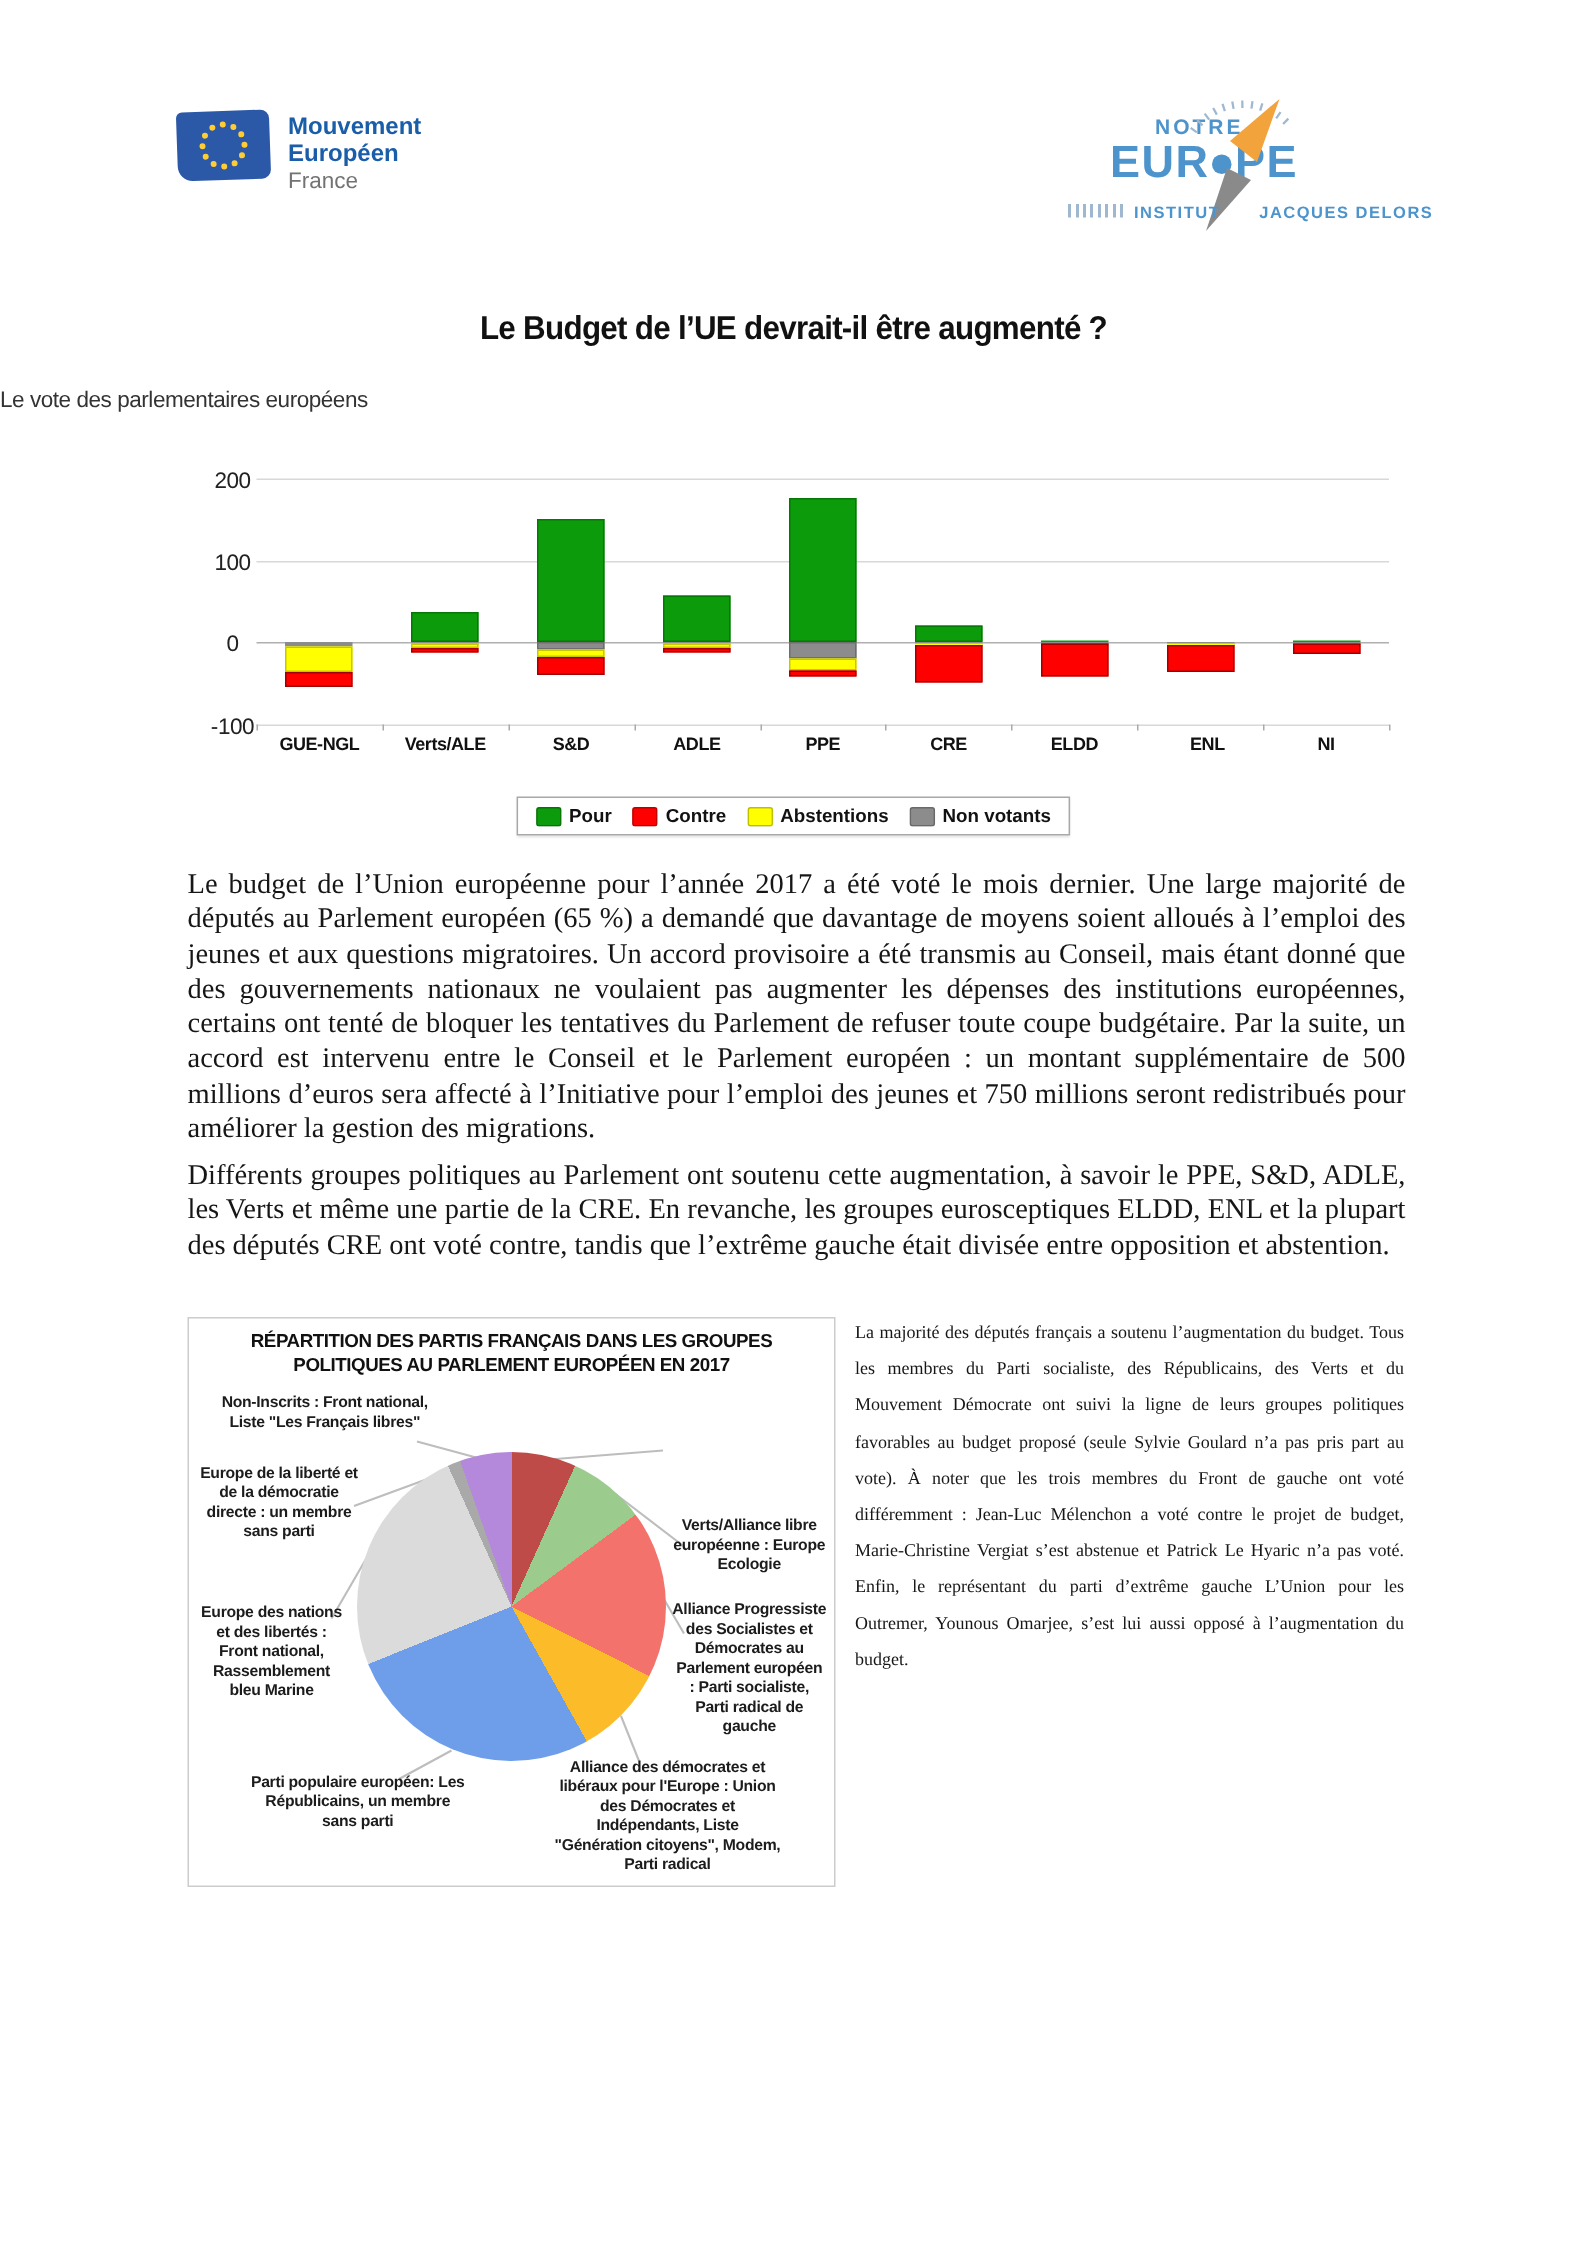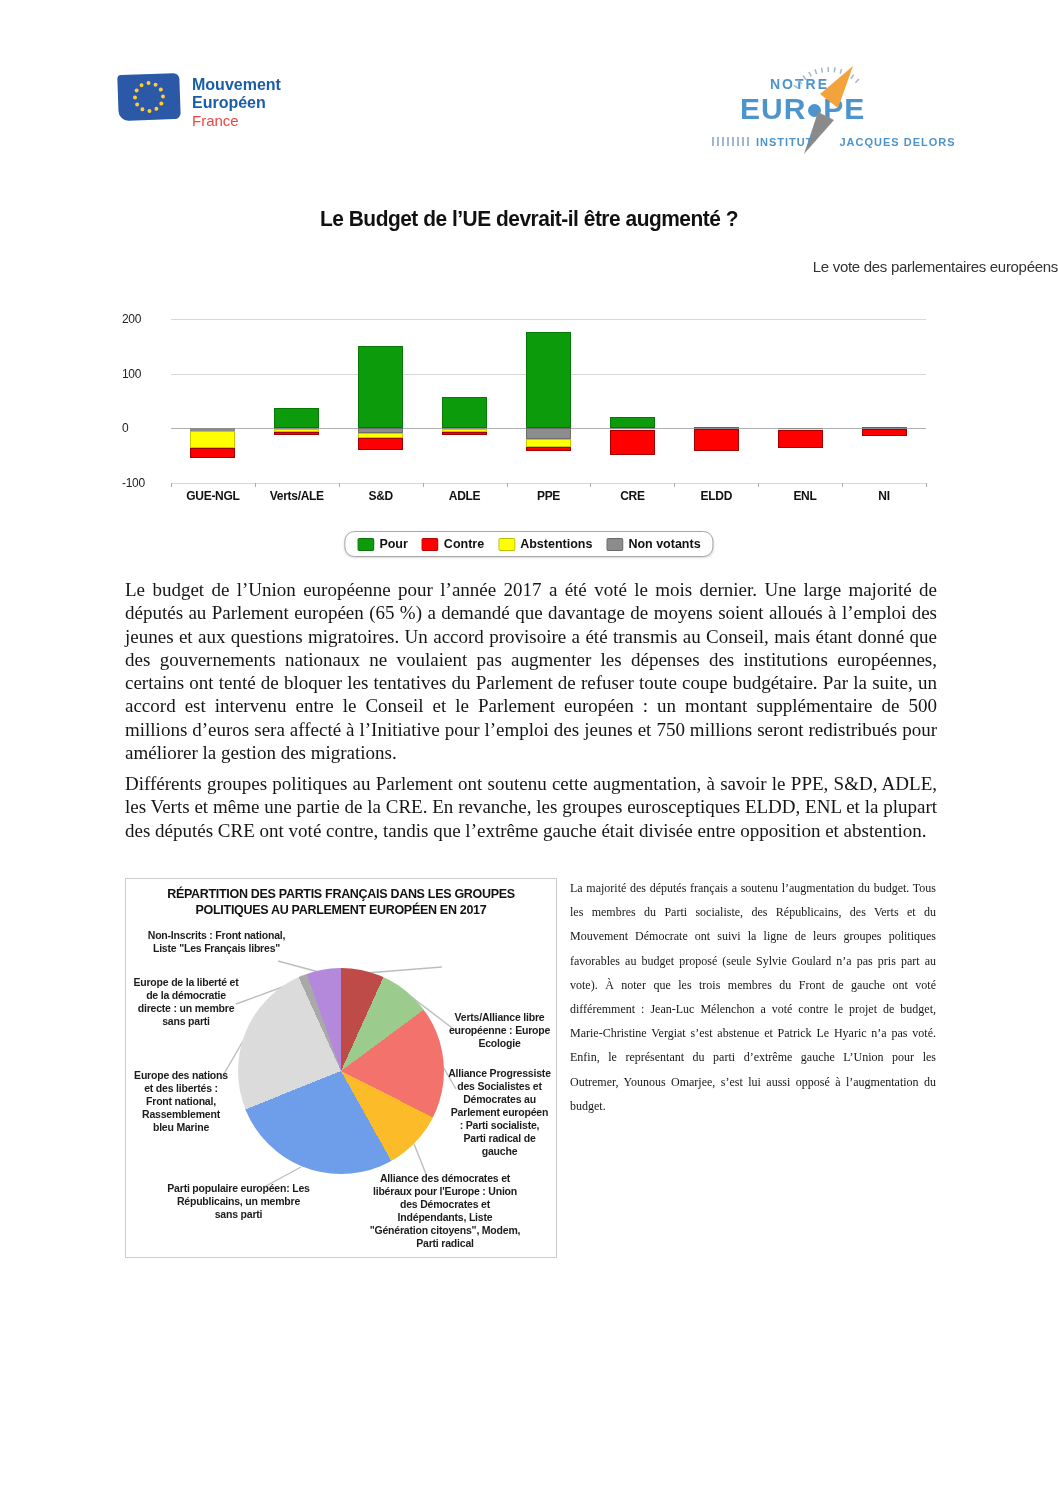--- a/index.html
+++ b/index.html
@@ -5,58 +5,58 @@
   html,body{margin:0;padding:0;background:#e8e8e8;}
   .page{position:relative;width:1058px;height:1497px;background:#ffffff;margin:0 auto;
         font-family:"Liberation Serif", serif;color:#1a1a1a;overflow:hidden;}
 
   
   .logo-left{position:absolute;left:118px;top:72px;width:230px;height:75px;}
   .eu-flag{position:absolute;left:0;top:2px;width:62px;height:46px;background:#2b58a7;
            border-radius:4px 6px 6px 10px;transform:rotate(-2deg);}
   .logo-left-text{position:absolute;left:74px;top:4px;font-family:"Liberation Sans",sans-serif;line-height:18px;}
   .mve-bold{font-weight:bold;font-size:16px;color:#1a5da8;}
-  .mve-light{font-size:15px;color:#ef4444;}
+  .mve-light{font-size:15px;color:#737373;}
 
   .logo-right{position:absolute;left:712px;top:62px;width:245px;height:98px;
               font-family:"Liberation Sans",sans-serif;}
   .ne-notre{position:absolute;left:58px;top:14px;font-size:14px;font-weight:bold;color:#4d94cc;letter-spacing:2px;}
   .ne-big{position:absolute;left:28px;top:30px;font-size:30px;font-weight:bold;color:#4d94cc;letter-spacing:1px;}
   .ne-dot{display:inline-block;width:13px;height:13px;border-radius:50%;background:#4d94cc;margin:0 2px 2px 2px;}
   .ne-bottom{position:absolute;left:0px;top:74px;font-size:11px;font-weight:bold;color:#4d94cc;
              letter-spacing:1px;white-space:nowrap;}
   .ne-ticks{display:inline-block;width:38px;height:9px;margin-right:6px;
             background:repeating-linear-gradient(90deg,#9fb8cf 0 2px,transparent 2px 5px);}
   .ne-gap{display:inline-block;width:26px;}
   .ne-svg{position:absolute;left:0;top:0;width:245px;height:98px;pointer-events:none;}
 
   
   .doc-title{position:absolute;left:0;top:206px;width:100%;text-align:center;
              font-family:"Liberation Sans",sans-serif;font-weight:bold;font-size:22px;color:#111;
              letter-spacing:-0.5px;transform:scaleX(0.95);}
-  .doc-subtitle{position:absolute;left:0;top:258px;width:100%;text-align:right;
+  .doc-subtitle{position:absolute;left:0;top:258px;width:100%;text-align:left;
              font-family:"Liberation Sans",sans-serif;font-size:15px;color:#333;letter-spacing:-0.3px;}
 
   
   .bar-chart{position:absolute;left:133px;top:310px;width:800px;height:200px;
              font-family:"Liberation Sans",sans-serif;}
   .bar-plot{position:absolute;left:38px;top:9px;width:755px;height:164px;}
   .gridline{position:absolute;left:0;width:100%;height:1px;background:#d8d8d8;}
   .gridline.zero{background:#b0b0b0;}
-  .ytick{position:absolute;right:770px;width:34px;text-align:left;font-size:12px;color:#222;
+  .ytick{position:absolute;right:754px;width:34px;text-align:center;font-size:15px;color:#222;
          letter-spacing:-0.3px;transform:translateY(-7px);}
   .bar-seg{position:absolute;box-sizing:border-box;}
   .xlab{position:absolute;top:170px;width:84px;text-align:center;font-size:12px;font-weight:bold;
         color:#111;letter-spacing:-0.3px;}
   .xtick{position:absolute;top:164px;width:1px;height:4px;background:#aaa;}
 
   
   .legend{position:absolute;left:50%;top:531px;transform:translateX(-50%);
           display:flex;align-items:center;gap:14px;padding:5px 12px;background:#fff;
-          border:1px solid #a8a8a8;border-radius:10px;box-shadow:0 1px 2px rgba(0,0,0,.15);
+          border:1px solid #a8a8a8;border-radius:0;box-shadow:0 1px 2px rgba(0,0,0,.15);
           font-family:"Liberation Sans",sans-serif;font-size:12.5px;font-weight:bold;color:#111;}
   .legend-item{display:flex;align-items:center;gap:5px;}
   .swatch{width:15px;height:11px;border-radius:2px;border:1px solid rgba(0,0,0,.25);}
 
   
   .para{position:absolute;left:125px;width:812px;font-size:19px;line-height:23.3px;
         text-align:justify;color:#161616;}
   .para1{top:578px;}
   .para2{top:772px;}
 

